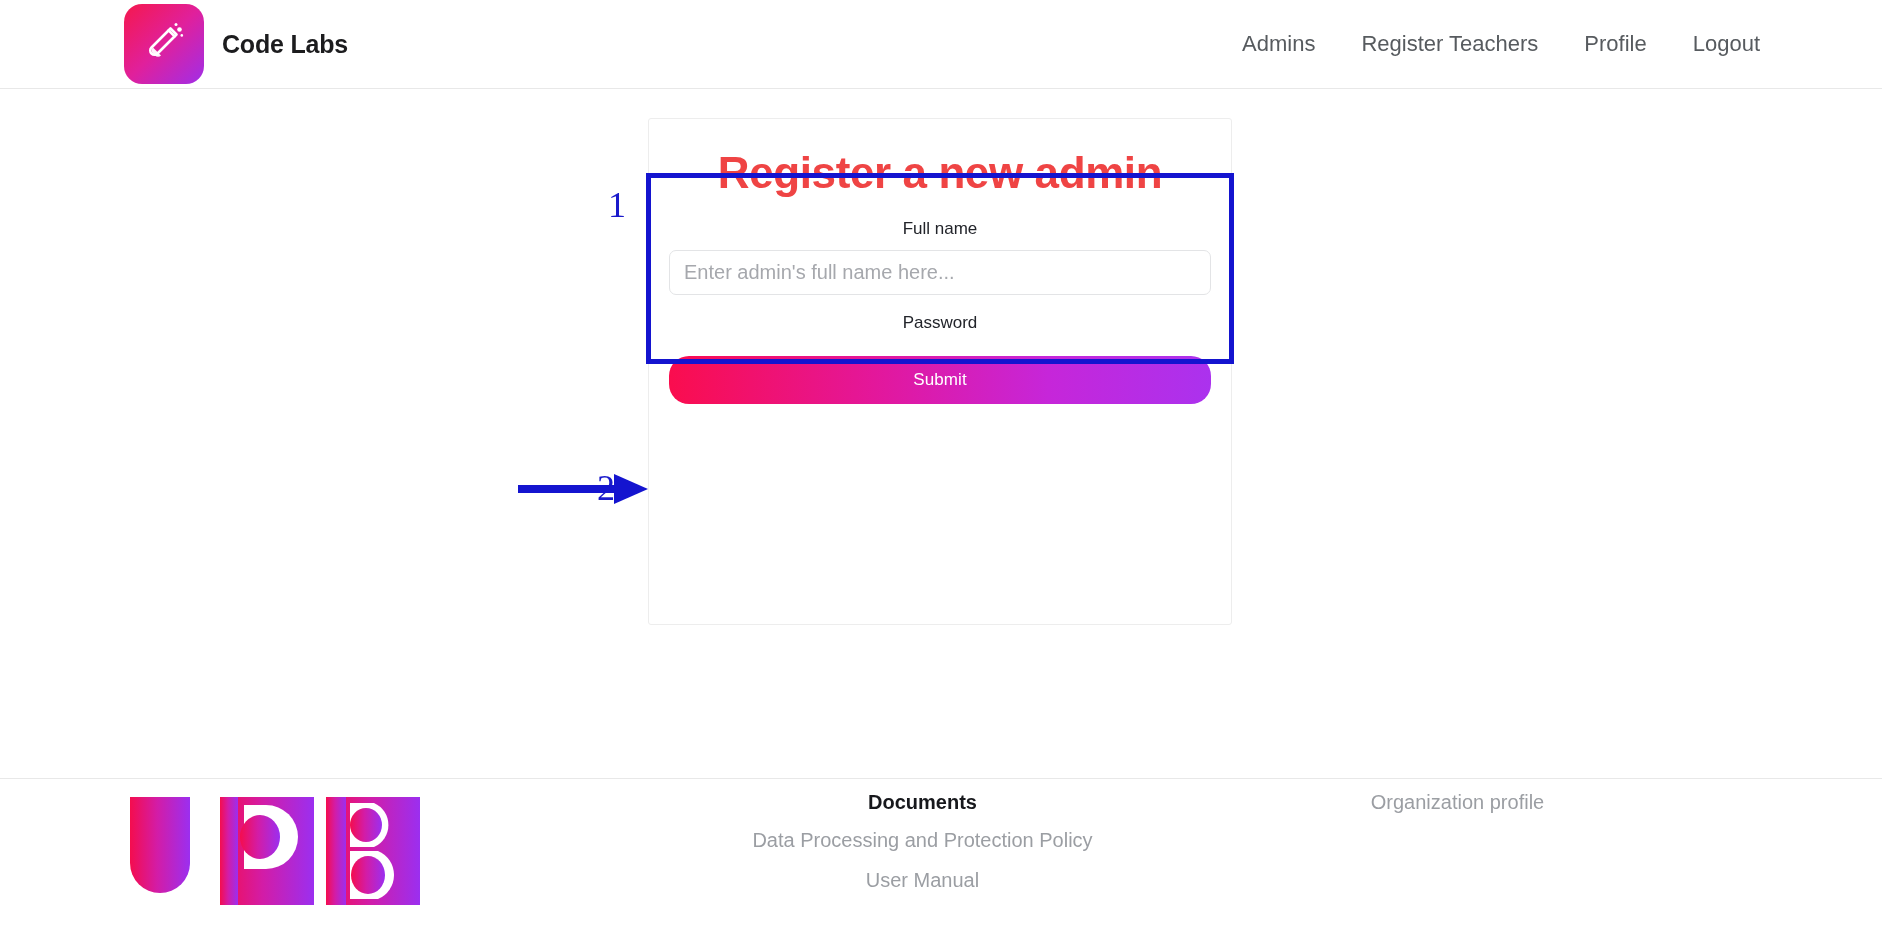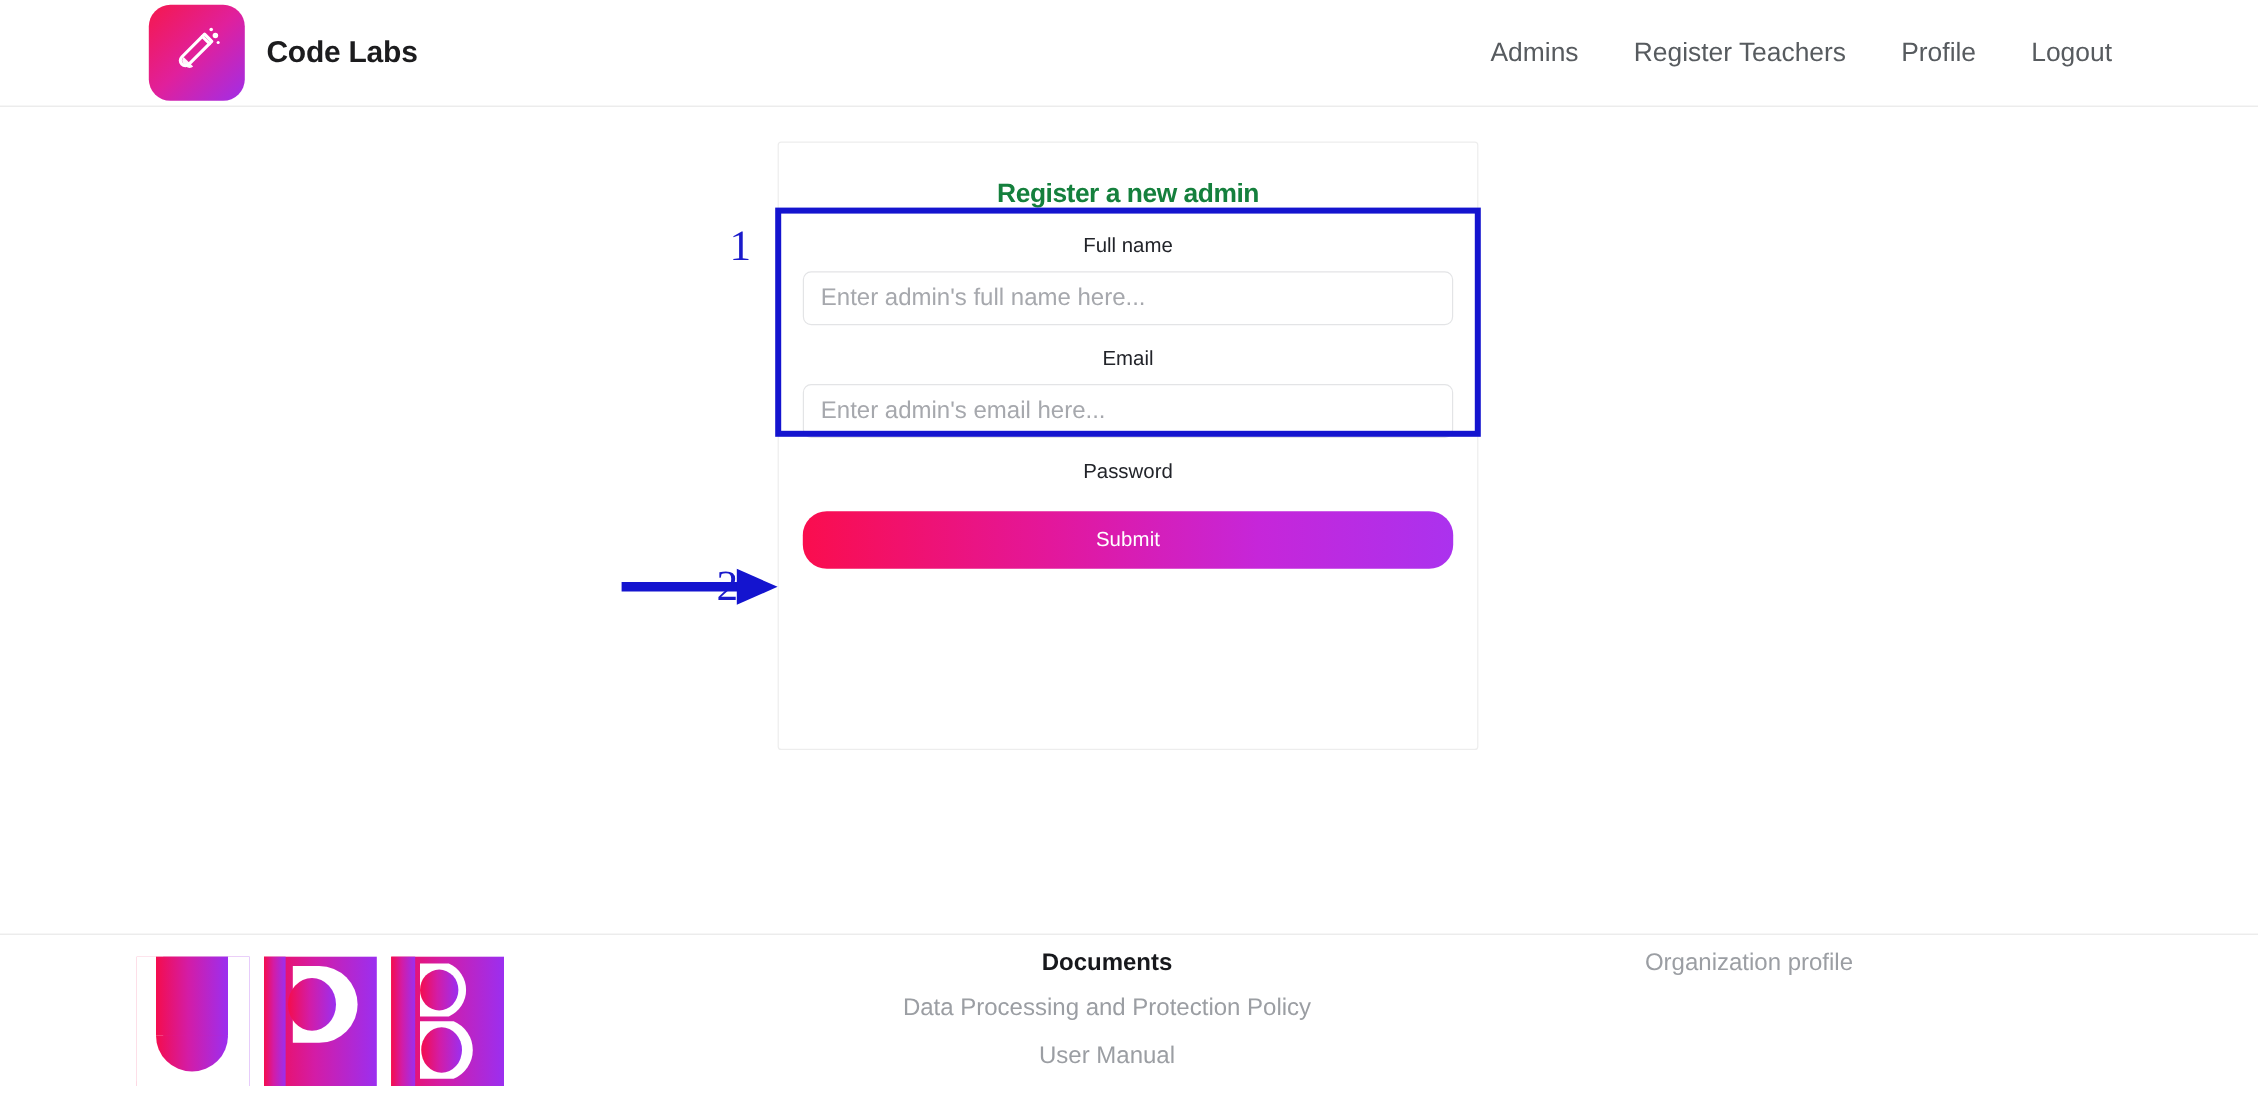--- a/index.html
+++ b/index.html
@@ -55,23 +55,23 @@
   .card {
     position: absolute;
     left: 648px; top: 29px;
     width: 584px; height: 507px;
     background: #ffffff;
     border: 1px solid #ededed;
     border-radius: 3px;
   }
   .card-title {
     text-align: center;
-    font-size: 22px;
+    font-size: 44px;
     font-weight: 700;
-    color: #15803d;
+    color: #ef4444;
     letter-spacing: -0.4px;
     margin: 30px 0 0 0;
     line-height: 1.1;
   }
   .form-body { padding: 22px 20px 0 20px; }
   .field { margin-bottom: 18px; }
   .field:last-of-type { margin-bottom: 2px; }
   .field-label {
     display: block;
     font-size: 17px;
@@ -194,24 +194,20 @@
 
   <div class="card">
     <h1 class="card-title">Register a new admin</h1>
 
     <div class="form-body">
       <div class="field">
         <label class="field-label">Full name</label>
         <input class="field-input" type="text" placeholder="Enter admin's full name here..." style="">
       </div>
 
-      <div class="field">
-        <label class="field-label">Email</label>
-        <input class="field-input" type="text" placeholder="Enter admin's email here..." style="">
-      </div>
 
       <div class="field">
         <label class="field-label">Password</label>
       </div>
     </div>
 
     <div class="submit-wrap">
       <button class="submit-btn">Submit</button>
     </div>
   </div>

